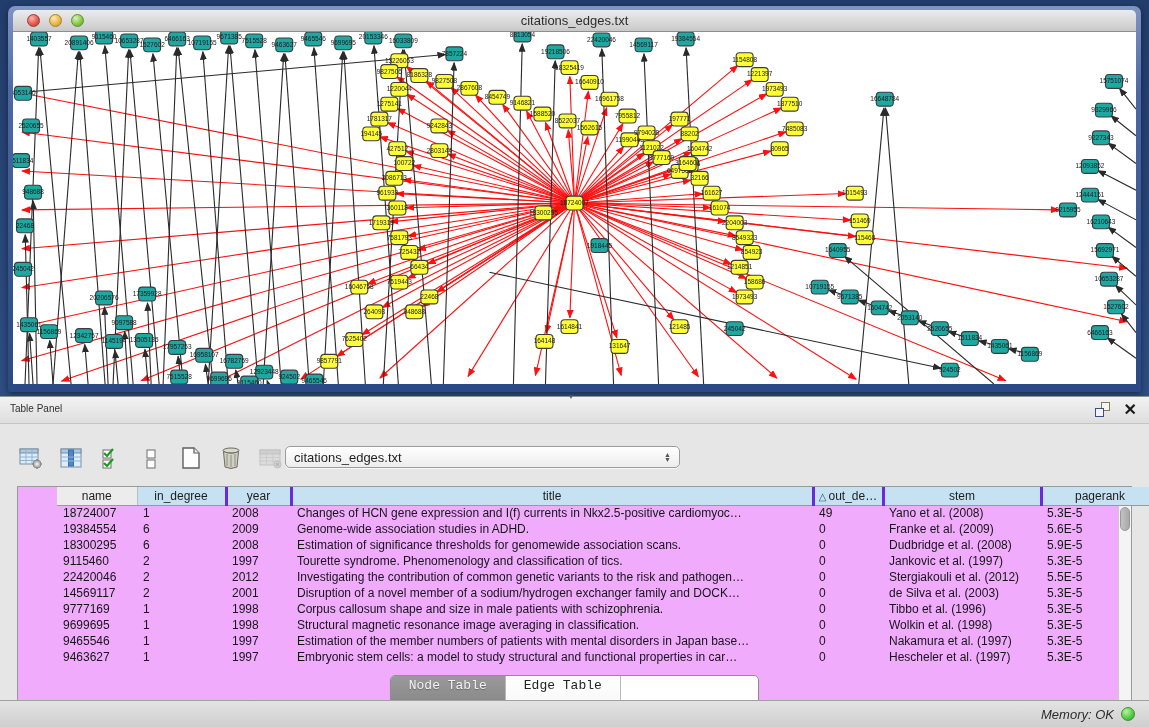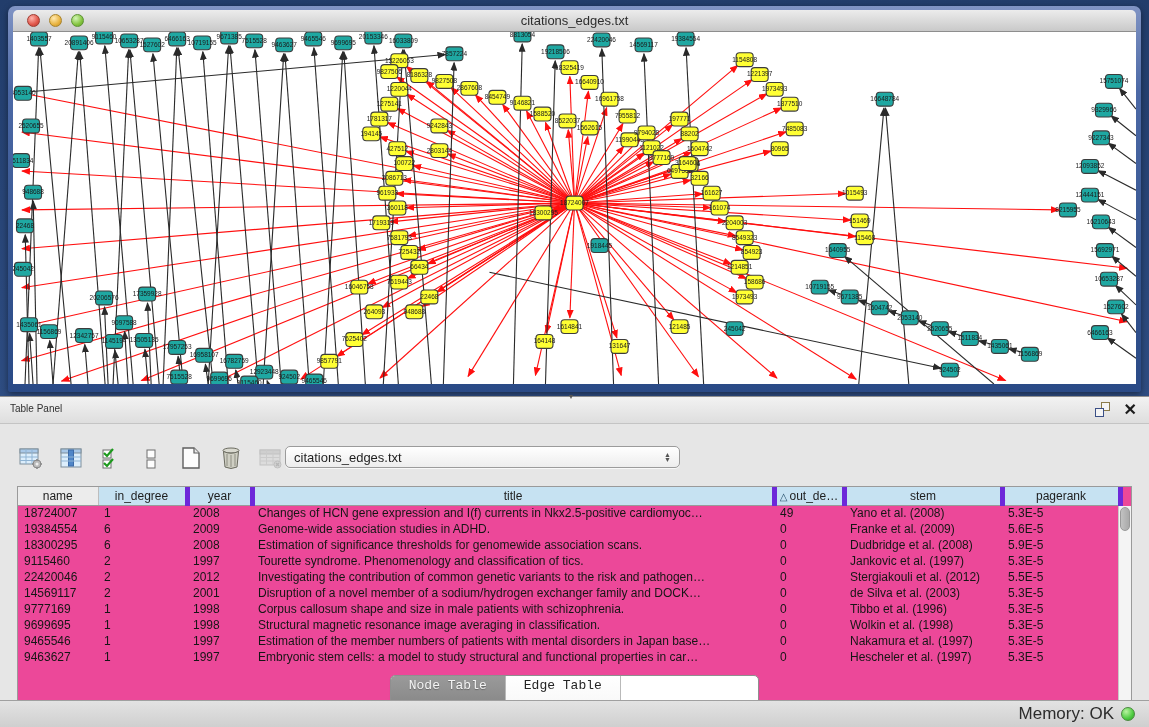--- a/index.html
+++ b/index.html
@@ -45,24 +45,24 @@
   .fx-label { font-family:"Liberation Serif", serif; font-style:italic; font-weight:bold; font-size:15px; color:#3a3a3a; }
   .table-chooser { position:absolute; left:285px; top:49px; width:395px; height:22px;
     border:1px solid #9b9b9b; border-radius:5px;
     background:linear-gradient(180deg,#ffffff,#ededed);
     font-size:13px; color:#1f1f1f; display:flex; align-items:center; padding:0 8px;
     box-shadow:0 1px 0 rgba(255,255,255,.7); }
   .table-chooser .value { flex:1; }
   .stepper { display:flex; flex-direction:column; line-height:5px; font-size:7px; color:#555; }
 
   .data-table { position:absolute; left:17px; top:89px; width:1115px; height:238px;
-    background:#ec4899; border:1px solid #9a9a9a; }
+    background:#f0abfc; border:1px solid #9a9a9a;padding-left:39px; }
   table.grid { border-collapse:collapse; table-layout:fixed; width:1102px; font-size:12px; }
   table.grid th { height:18px; font-weight:normal; color:#1d1d1d; text-align:center;
-    background:#c6e2f2; border-right:5px solid #6d28d9; border-bottom:1px solid #9a9a9a;
+    background:#c6e2f2; border-right:3px solid #6d28d9; border-bottom:1px solid #9a9a9a;
     overflow:hidden; white-space:nowrap; }
   table.grid th.gray { background:#ececec; border-right:1px solid #bdbdbd; }
   table.grid td { height:16px; padding:0 0 0 6px; color:#161616; white-space:nowrap;
     overflow:hidden; text-overflow:ellipsis; }
   .sort-tri { font-size:10px; color:#27506b; margin-right:2px; }
   .vscroll { position:absolute; right:0; top:19px; bottom:0; width:13px;
     background:#f4f4f4; border-left:1px solid #c9c9c9; }
   .vthumb { position:absolute; left:1px; top:1px; width:10px; height:24px;
     background:linear-gradient(90deg,#c2c2c2,#a9a9a9); border-radius:5px; border:1px solid #999; }
 
@@ -72,21 +72,21 @@
   .seg { padding:2px 18px; font-size:13px; color:#242424;
     background:linear-gradient(180deg,#ffffff,#efefef); border-right:1px solid #b9b9b9; }
   .seg:last-child { border-right:none;margin-top:48px; }
   .seg.active { background:linear-gradient(180deg,#9a9a9a,#6f6f6f); color:#f4f4f4;
     text-shadow:0 1px 1px rgba(0,0,0,.3); }
 
   
   .status-bar { position:absolute; left:0; top:700px; width:1149px; height:27px;
     background:linear-gradient(180deg,#e3e3e3,#cfcfcf); border-top:1px solid #a0a0a0;
     display:flex; align-items:center; justify-content:flex-end; padding-right:14px; gap:7px; }
-  .status-label { font-size:17px; color:#2c2c2c; }
+  .status-label { font-size:13px; color:#2c2c2c;font-style:italic; }
   .mem-dot { width:14px; height:14px; border-radius:50%;
     background:radial-gradient(circle at 35% 30%,#b9f3a0,#4ecb41 60%,#2f9c2a);
     border:1px solid #4a8a3e; }
 </style>
 </head>
 <body>
 
 <div class="desktop">
   <div class="net-window">
     <div class="titlebar">

